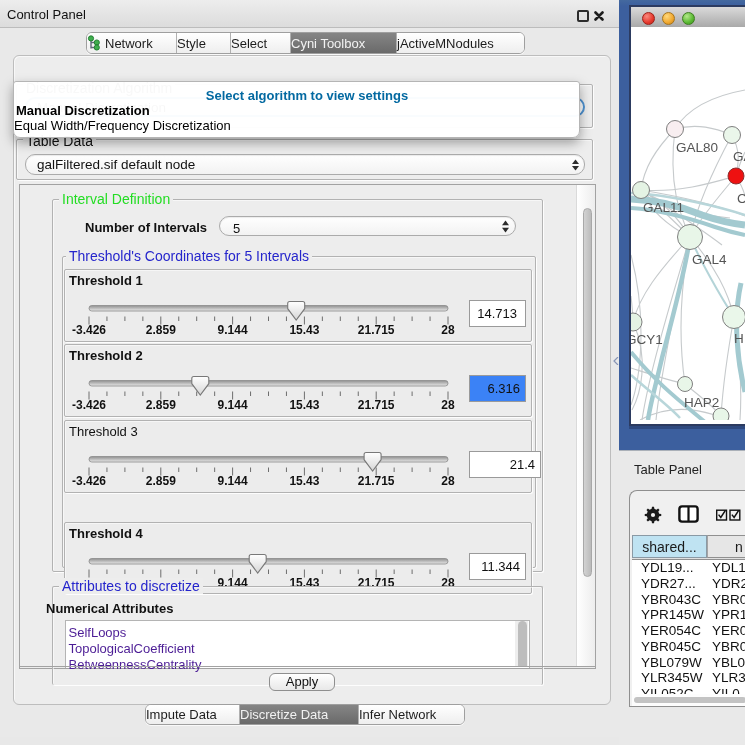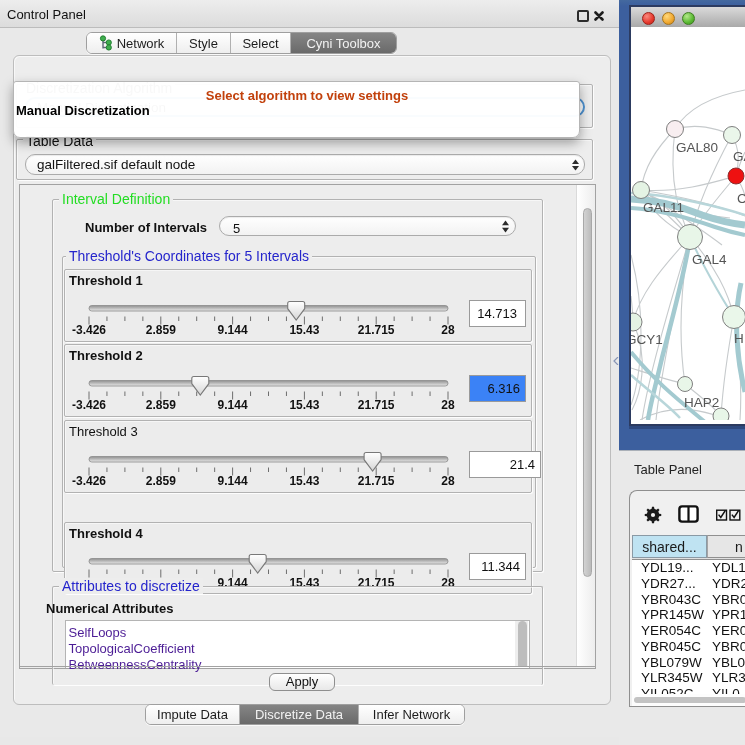--- a/index.html
+++ b/index.html
@@ -4,21 +4,21 @@
 <style>
 html,body{margin:0;padding:0;}
 body{font-family:"Liberation Sans", sans-serif; -webkit-font-smoothing:antialiased;}
 #app{position:relative;width:745px;height:745px;background:#e8e8e8;overflow:hidden;}
 .abs{position:absolute;}
 .etched{border:1px solid #b2b2b2;box-shadow:1px 1px 0 rgba(255,255,255,.85), inset 1px 1px 0 rgba(255,255,255,.55);border-radius:2px;}
 .gtitle{position:absolute;top:-9px;background:#ededed;padding:0 3px;font-size:14px;line-height:16px;white-space:nowrap;}
 .combo{position:absolute;background:linear-gradient(#ffffff,#f2f2f2);border:1px solid #ababab;border-radius:10px;box-shadow:inset 0 1px 1px rgba(0,0,0,.08);}
 .ct{position:absolute;font-size:13px;color:#111;white-space:nowrap;}
 .seg{display:flex;position:absolute;background:#fff;border:1px solid #9f9f9f;border-radius:6px;overflow:hidden;box-shadow:0 1px 0 rgba(255,255,255,.7);}
-.seg>div{display:flex;align-items:center;justify-content:center;font-size:13px;color:#1c1c1c;border-right:1px solid #b0b0b0;background:linear-gradient(#ffffff,#eeeeee);}
+.seg>div{display:flex;align-items:center;font-size:13px;color:#1c1c1c;border-right:1px solid #b0b0b0;background:linear-gradient(#ffffff,#eeeeee);}
 .seg>div:last-child{border-right:none;}
 .seg>div.sel{background:linear-gradient(#858585,#6a6a6a);color:#f2f2f2;}
 </style>
 </head>
 <body>
 <div id="app">
 
 <div class="abs" style="left:0;top:0;width:619px;height:737px;background:#e9e9e9;"></div>
 
 <div class="abs" style="left:0;top:0;width:619px;height:27px;background:linear-gradient(#ededed,#dcdcdc);border-bottom:1px solid #bcbcbc;"></div>
@@ -271,25 +271,27 @@
 <div class="seg" style="left:86px;top:32px;height:20px;">
   <div style="width:89px;"><svg width="14" height="16" viewBox="0 0 14 16" style="margin-right:4px;">
           <path d="M4 4 V13.5 M4 7.5 H9.7 M4 12.5 H9.7" stroke="#5f6878" stroke-width="1.4" fill="none"></path>
           <circle cx="4" cy="3.4" r="2.6" fill="#3fae4e" stroke="#1e7a2e" stroke-width=".9"></circle>
           <circle cx="9.8" cy="7.5" r="2.6" fill="#3fae4e" stroke="#1e7a2e" stroke-width=".9"></circle>
           <circle cx="9.8" cy="12.5" r="2.6" fill="#3fae4e" stroke="#1e7a2e" stroke-width=".9"></circle>
         </svg>Network</div>
   <div style="width:53px;">Style</div>
   <div style="width:59px;">Select</div>
   <div class="sel" style="width:105px;">Cyni Toolbox</div>
+  <div style="width:127px;">jActiveMNodules</div>
 </div>
 
 <div class="abs" style="left:13px;top:80.5px;width:565px;height:55px;background:rgba(255,255,255,.97);border:1px solid #b5b5b5;border-radius:3px 3px 7px 7px;box-shadow:0 5px 12px rgba(0,0,0,.35);"></div>
-<div class="abs" style="left:13px;top:87.5px;width:588px;text-align:center;font-size:13px;font-weight:bold;color:#c2410c;">Select algorithm to view settings</div>
+<div class="abs" style="left:13px;top:87.5px;width:588px;text-align:center;font-size:13px;font-weight:bold;color:#0369a1;">Select algorithm to view settings</div>
 <div class="abs" style="left:16px;top:103px;font-size:13px;font-weight:bold;color:#000;">Manual Discretization</div>
+<div class="abs" style="left:14px;top:118px;font-size:13px;color:#000;">Equal Width/Frequency Discretization</div>
 
 <svg class="abs" style="left:613px;top:357px;" width="6" height="8" viewBox="0 0 6 8">
       <path d="M5 0 L1 4 L5 8" stroke="#8895b5" stroke-width="1.2" fill="none"></path>
     </svg>
 
 <div class="abs" style="left:619px;top:0;width:126px;height:455px;background:linear-gradient(#44699f,#3c5f9e 6px,#3c5f9e);"></div>
 
 <div class="abs" style="left:629px;top:5px;width:116px;height:417px;border:2px solid #2c3b60;border-right:none;background:#fff;box-shadow:0 3px 0 rgba(20,35,70,.35);">
   <div style="position:absolute;left:0;top:0;width:100%;height:20px;background:linear-gradient(#dadada,#a9a9a9);border-bottom:1px solid #7a7a7a;"></div>
   <div style="position:absolute;left:10.5px;top:4.5px;width:11px;height:11px;border-radius:50%;background:radial-gradient(circle at 35% 30%,#f98b80,#e6382c 60%,#b5251c);border:.5px solid #9d2019;"></div>

